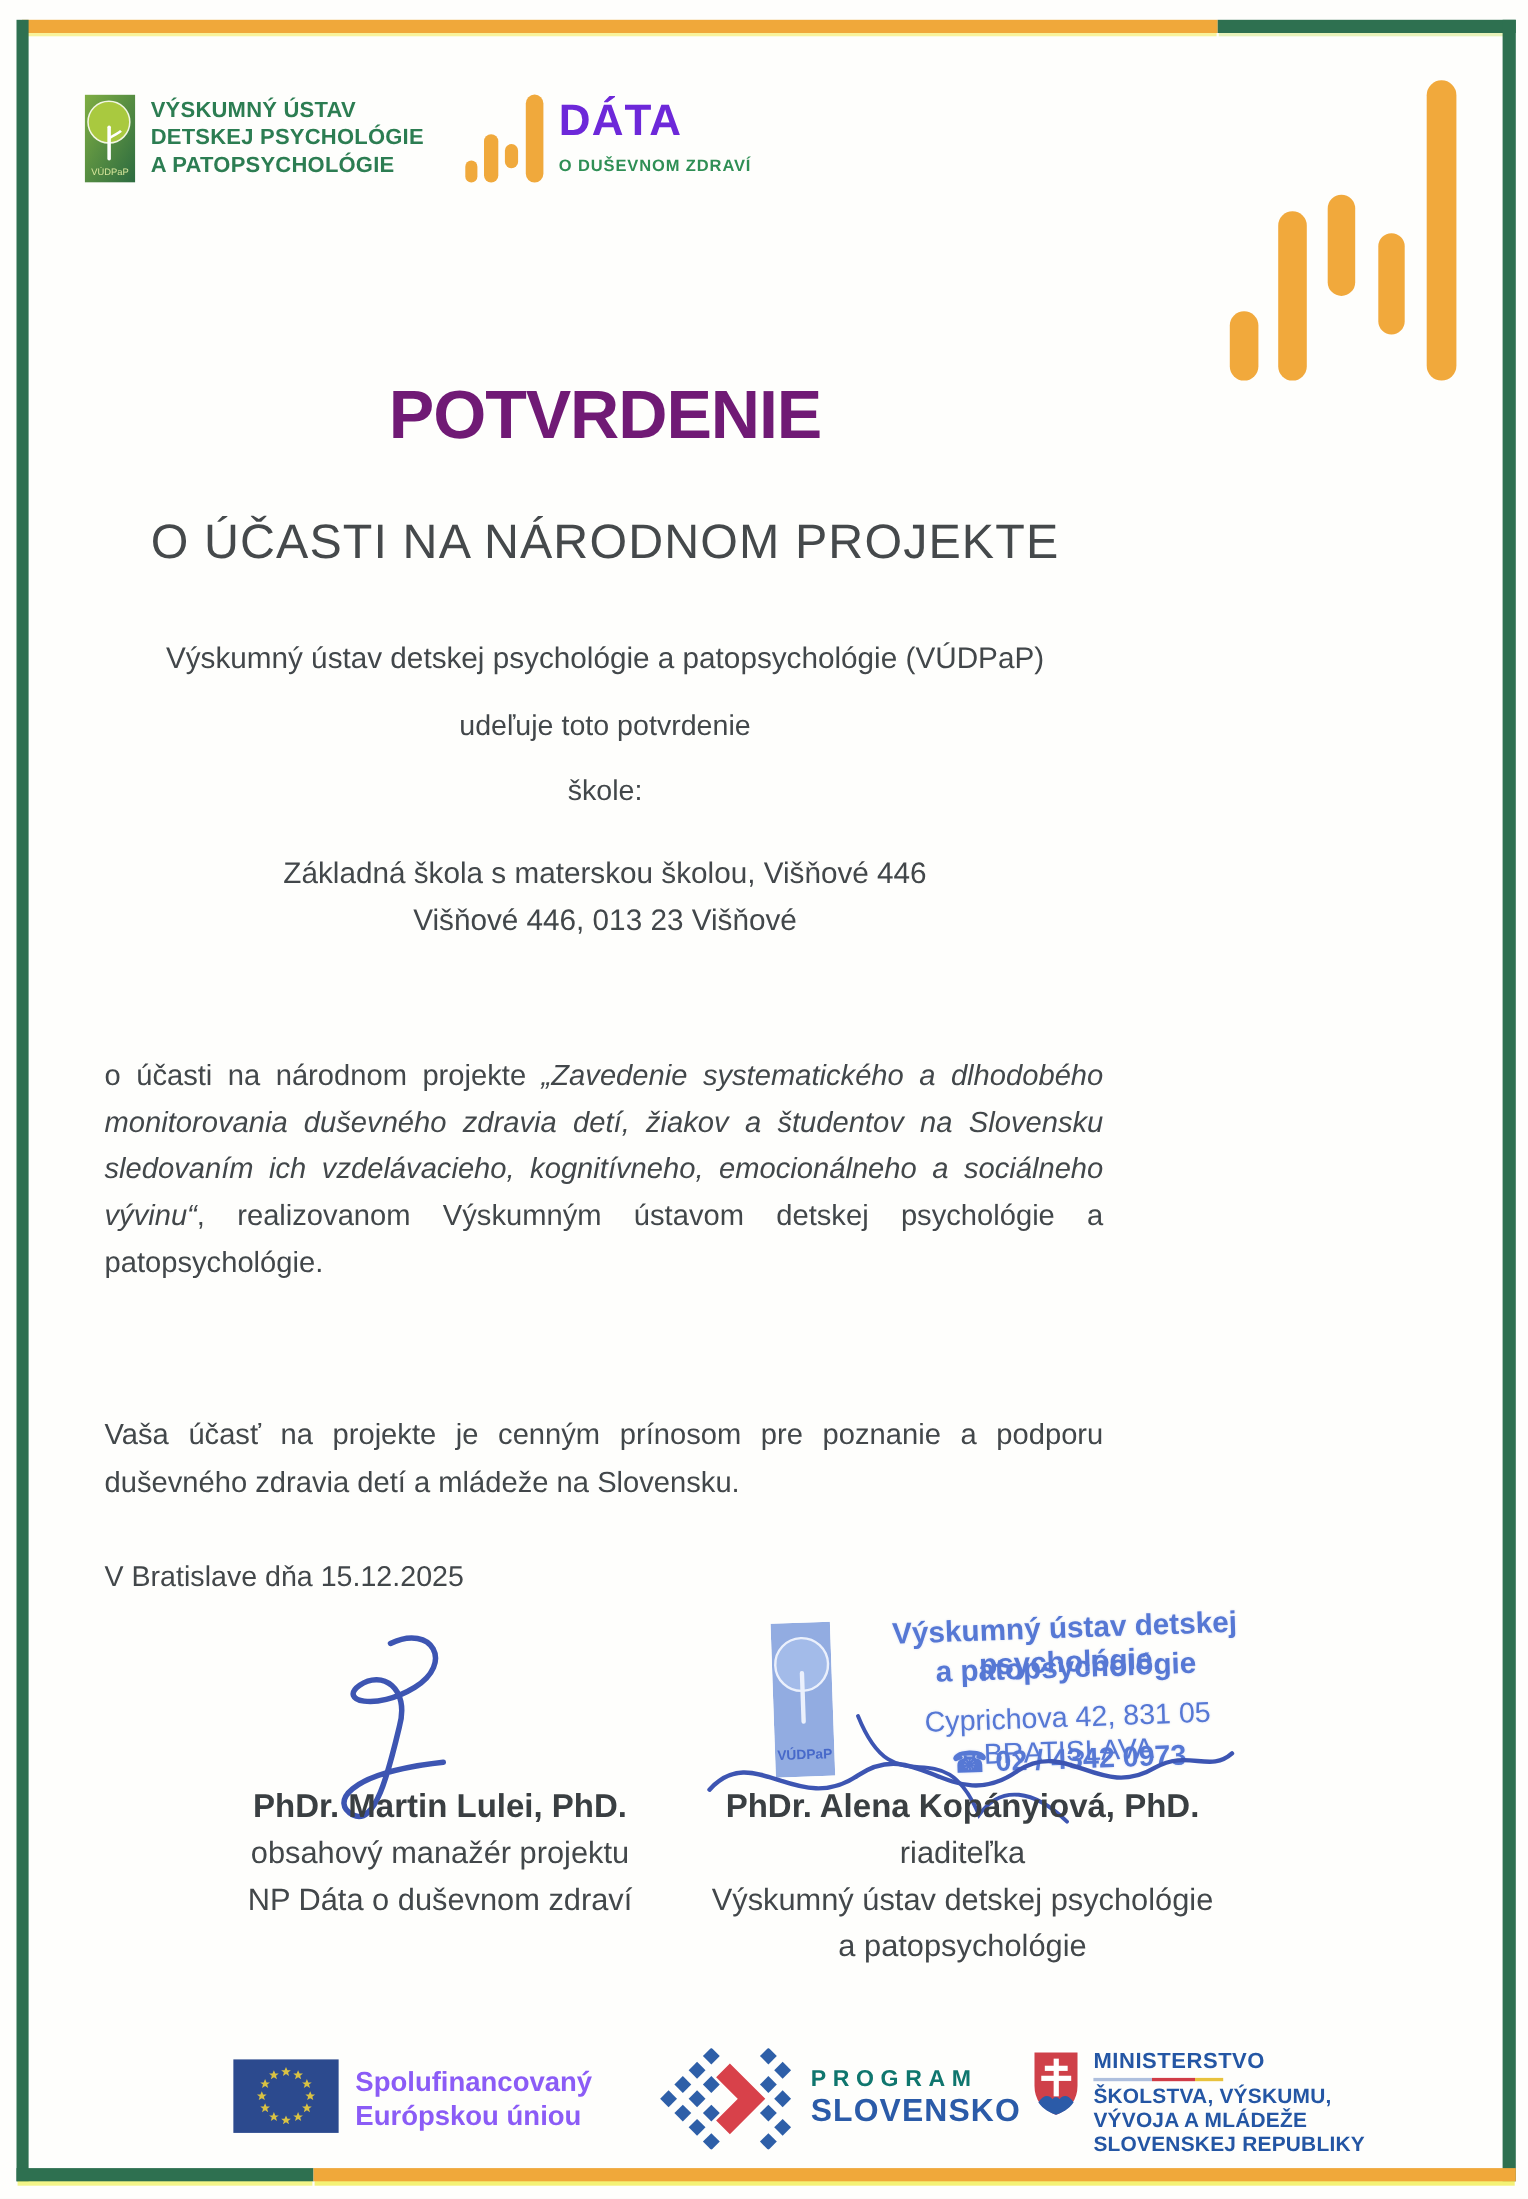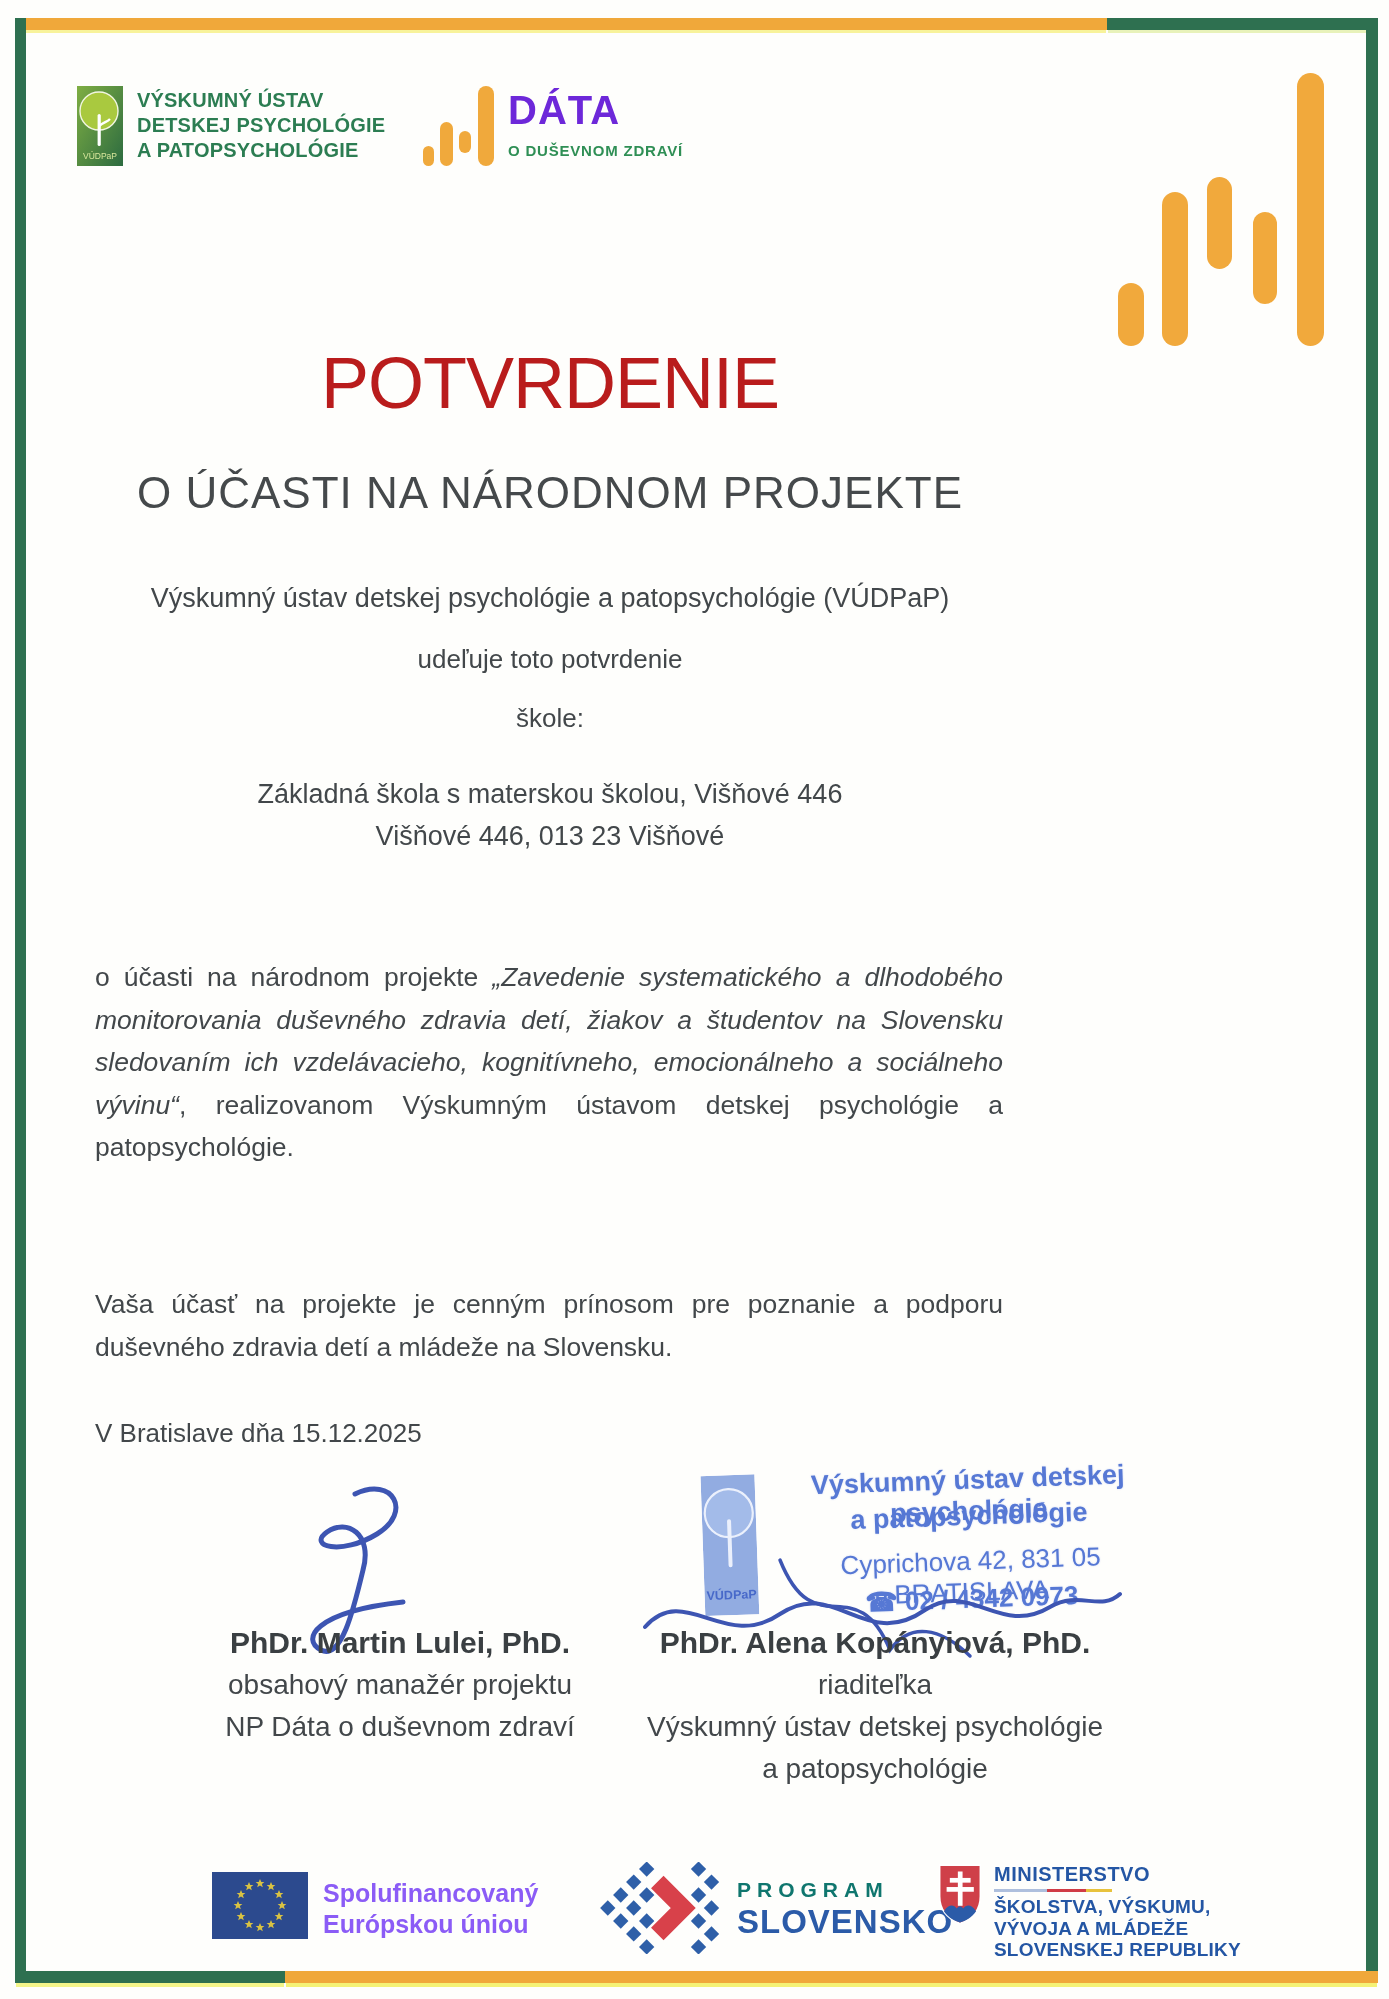--- a/index.html
+++ b/index.html
@@ -19,39 +19,39 @@
   .b-bottom-orange{left:285px;top:1971px;width:1093px;height:12px;background:#f0a83a;box-shadow:0 5px 0 -1px rgba(240,236,60,.7);}
   
   .vudpap-lines{line-height:25px;font-size:20px;font-weight:bold;color:#2c7d52;letter-spacing:.2px;}
   .data-title{font-size:40px;font-weight:800;color:#6d28d9;letter-spacing:1px;line-height:56px;}
   .data-sub{font-size:15px;font-weight:700;color:#2f8f55;letter-spacing:.8px;margin-top:4px;}
   .mini-bar{position:absolute;background:#f0a93c;border-radius:8px;}
   
   .deco-bar{position:absolute;background:#f1a93c;border-radius:14px;}
   
   .centercol{left:95px;width:910px;text-align:center;}
-  .doc-title{top:342px;font-size:72px;font-weight:400;letter-spacing:-1px;color:#b91c1c;}
+  .doc-title{top:342px;font-size:62px;font-weight:700;letter-spacing:-1px;color:#701a75;}
   .doc-sub{top:468px;font-size:44px;font-weight:400;color:#45494b;letter-spacing:1px;}
   .t26{font-size:26px;color:#42474a;}
   .t27{font-size:27px;color:#42474a;}
   .body-p{left:95px;width:908px;font-size:26.5px;line-height:42.5px;color:#42474a;text-align:justify;}
   .body-p i{font-style:italic;}
   
   .stamp{left:695px;top:1450px;width:480px;height:190px;transform:rotate(-2deg);opacity:.93;}
   .stamp-text{position:absolute;left:70px;width:410px;text-align:center;color:#4a6ed2;
     text-shadow:0 0 2px rgba(96,126,220,.30);}
   .st-b{font-weight:700;}
   
   .signer{position:absolute;text-align:center;line-height:42px;}
   .signer .nm{font-size:30px;font-weight:800;color:#3a3f42;}
   .signer .rl{font-size:28px;color:#42474a;}
   
   .eu-text{left:323px;top:1878px;font-size:25px;font-weight:700;color:#8b5cf6;line-height:31px;}
   .ps-program{left:737px;top:1878px;font-size:21px;font-weight:700;letter-spacing:6px;color:#0f766e;}
-  .ps-slovensko{left:737px;top:1903px;font-size:33px;font-weight:800;letter-spacing:1px;color:#2b5ba8;}
+  .ps-slovensko{left:737px;top:1903px;font-size:29px;font-weight:800;letter-spacing:1px;color:#2b5ba8;}
   .min-text{left:994px;top:1863px;color:#2456a4;}
   .min-l1{font-size:20px;font-weight:700;letter-spacing:.5px;}
   .min-rule{width:118px;height:3px;margin:3px 0 4px 0;background:linear-gradient(90deg,#aebfdd 0 45%,#d03c46 45% 78%,#e8c23c 78%);}
   .min-sm{font-size:19px;font-weight:700;line-height:21.5px;letter-spacing:.2px;}
 </style>
 </head>
 <body>
 
 <div class="page">
 

